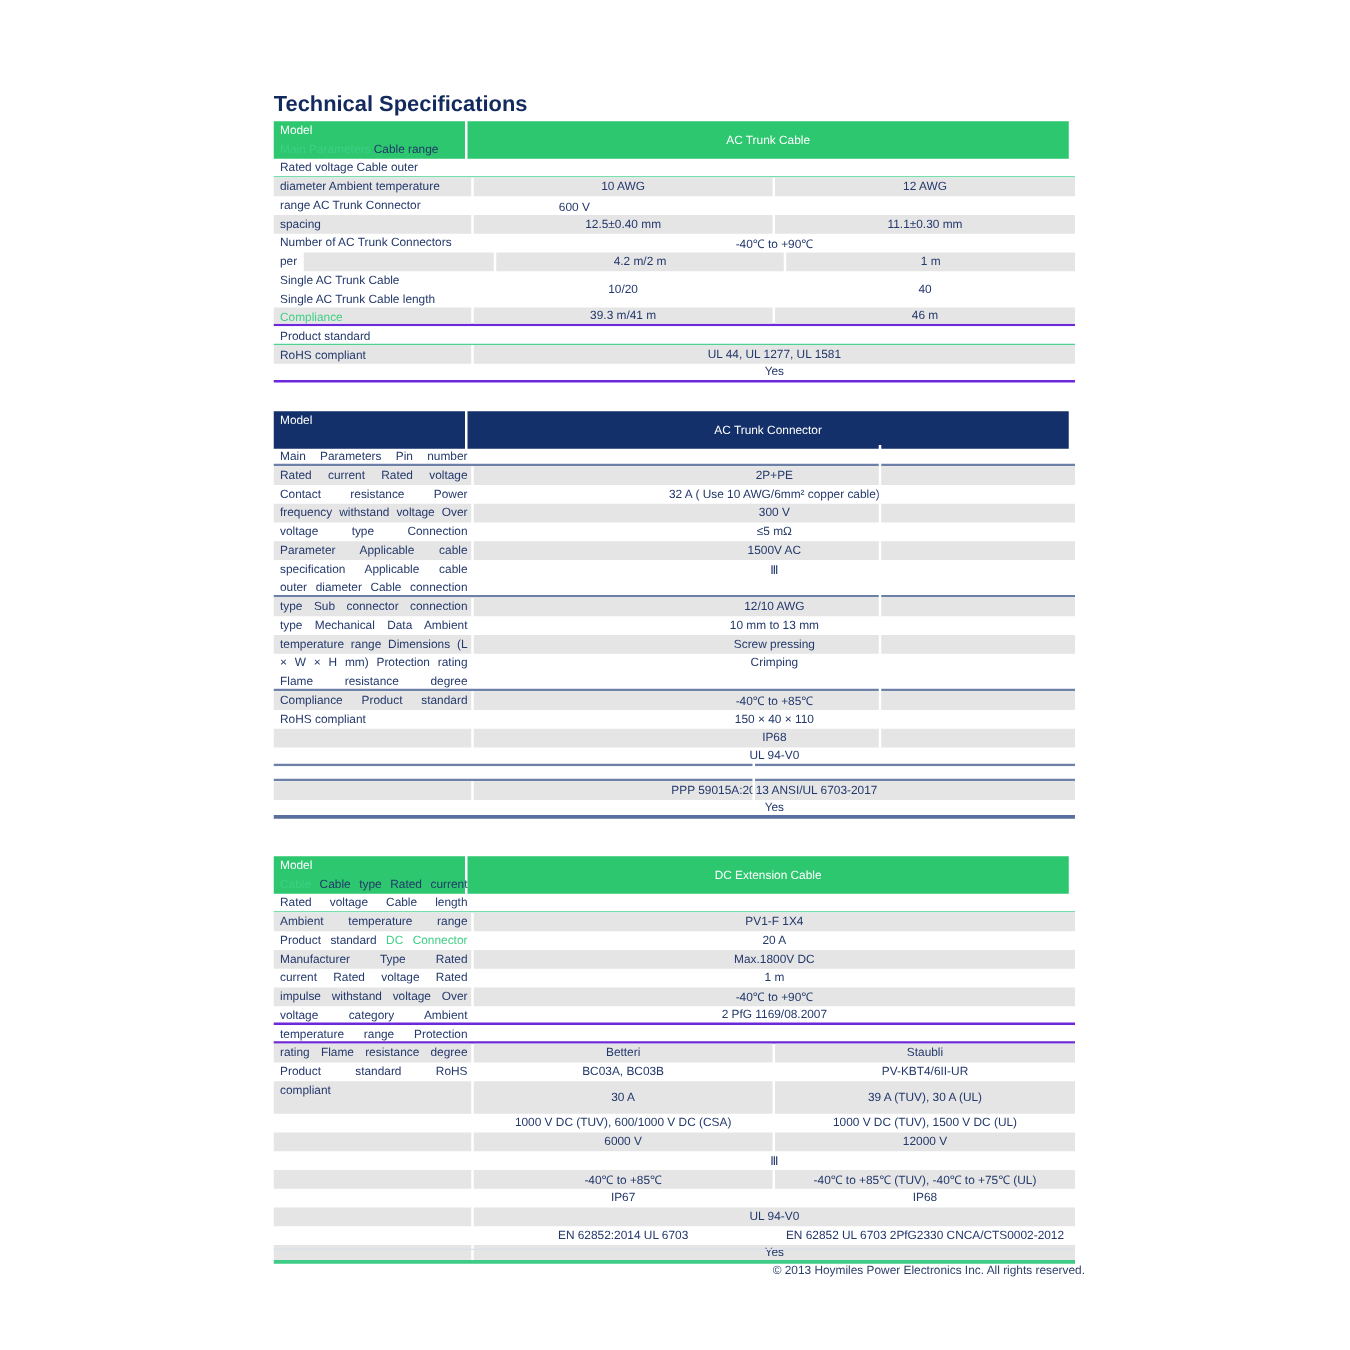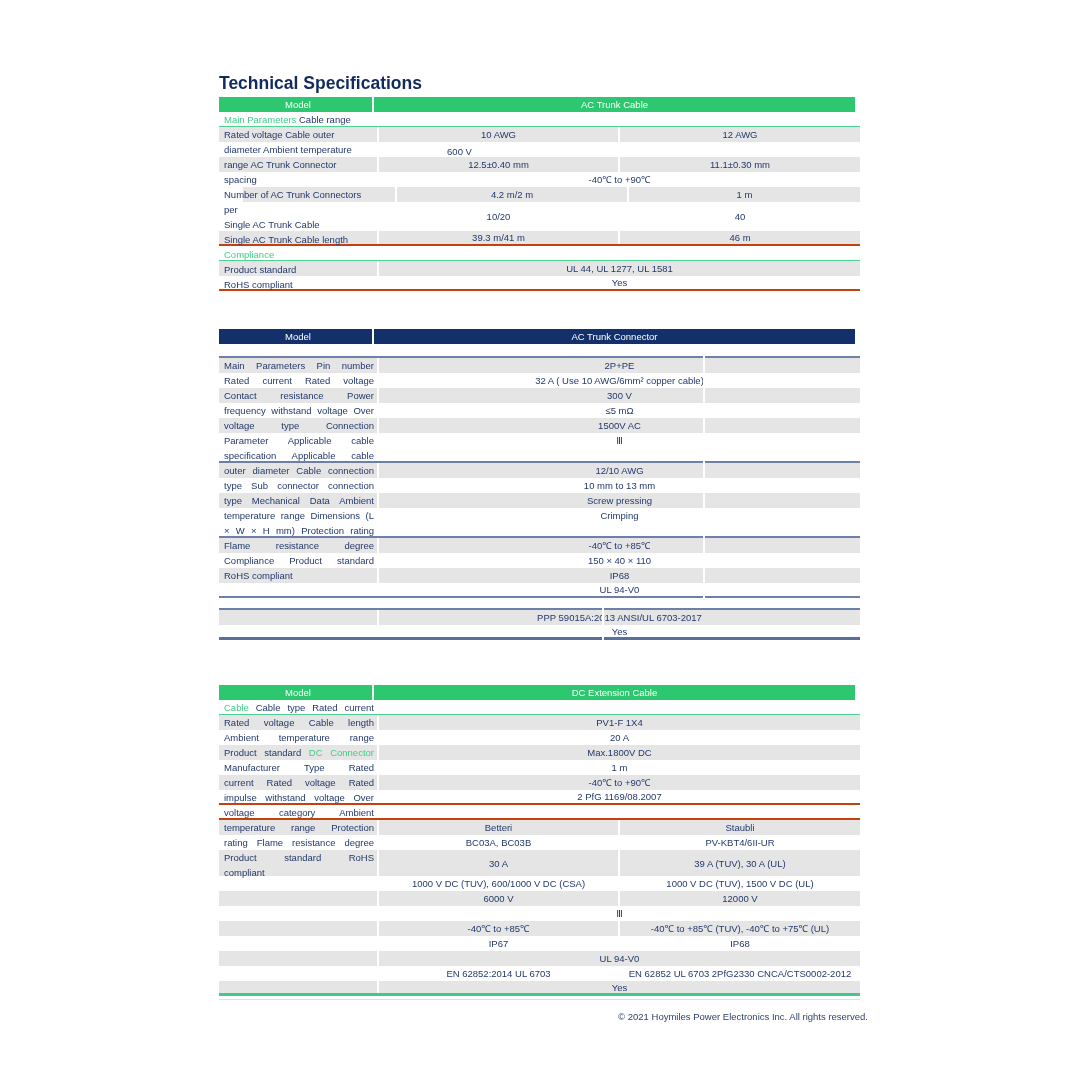--- a/index.html
+++ b/index.html
@@ -18,25 +18,25 @@
   .trow{display:flex;box-sizing:border-box;background:#ffffff;}
   .cell{box-sizing:border-box;height:100%;}
   .lbl{width:158px;margin-right:2px;}
   .vspan{width:481px;}
   .v1{width:239px;margin-right:2px;}
   .v2{width:240px;}
   .vc{display:flex;align-items:center;justify-content:center;
       font-size:9.5px;color:#23386b;white-space:nowrap;}
   .bgg{background:#e5e5e5;}
   .bb-g1{border-bottom:1px solid #4ed492;}
-  .bb-g2{border-bottom:2px solid #c2410c;}
+  .bb-g2{border-bottom:2px solid #6d28d9;}
   .bb-g3{border-bottom:3px solid #3ecb85;}
   .bb-n2{border-bottom:2px solid #6d81a8;}
   .bb-n3{border-bottom:3px solid #5a6f9d;}
-  .thead{height:15px;text-align:center;}
+  .thead{height:30px;}
   .thead .cell{color:#ffffff;font-size:9.5px;}
   .thead .lbl{line-height:15px;padding-left:5px;width:153px;}
   .thead.green .cell{background:#2cc76e;}
   .thead.navy .cell{background:#14306a;}
   .labels{position:absolute;left:5px;width:150px;z-index:2;}
   .labels .ln{height:15px;line-height:15.2px;font-size:9.5px;color:#23386b;overflow:visible;}
   .just .ln{text-align:justify;text-align-last:justify;}
   .just .ln:last-child{text-align-last:left;}
   .gtx{color:#3fcf85;}
   .notch{position:absolute;width:2px;background:#ffffff;z-index:3;}
@@ -321,13 +321,13 @@
       <div class="ln"><span>impulse withstand voltage Over</span></div>
       <div class="ln"><span>voltage category Ambient</span></div>
       <div class="ln"><span>temperature range Protection</span></div>
       <div class="ln"><span>rating Flame resistance degree</span></div>
       <div class="ln"><span>Product standard RoHS</span></div>
       <div class="ln"><span>compliant</span></div>
     </div>
   </div>
 
 <div class="footer-divider"></div>
-<div class="page-footer">© 2021 Hoymiles Power Electronics Inc. All rights reserved.</div>
+<div class="page-footer">© 2013 Hoymiles Power Electronics Inc. All rights reserved.</div>
 
 </body></html>

